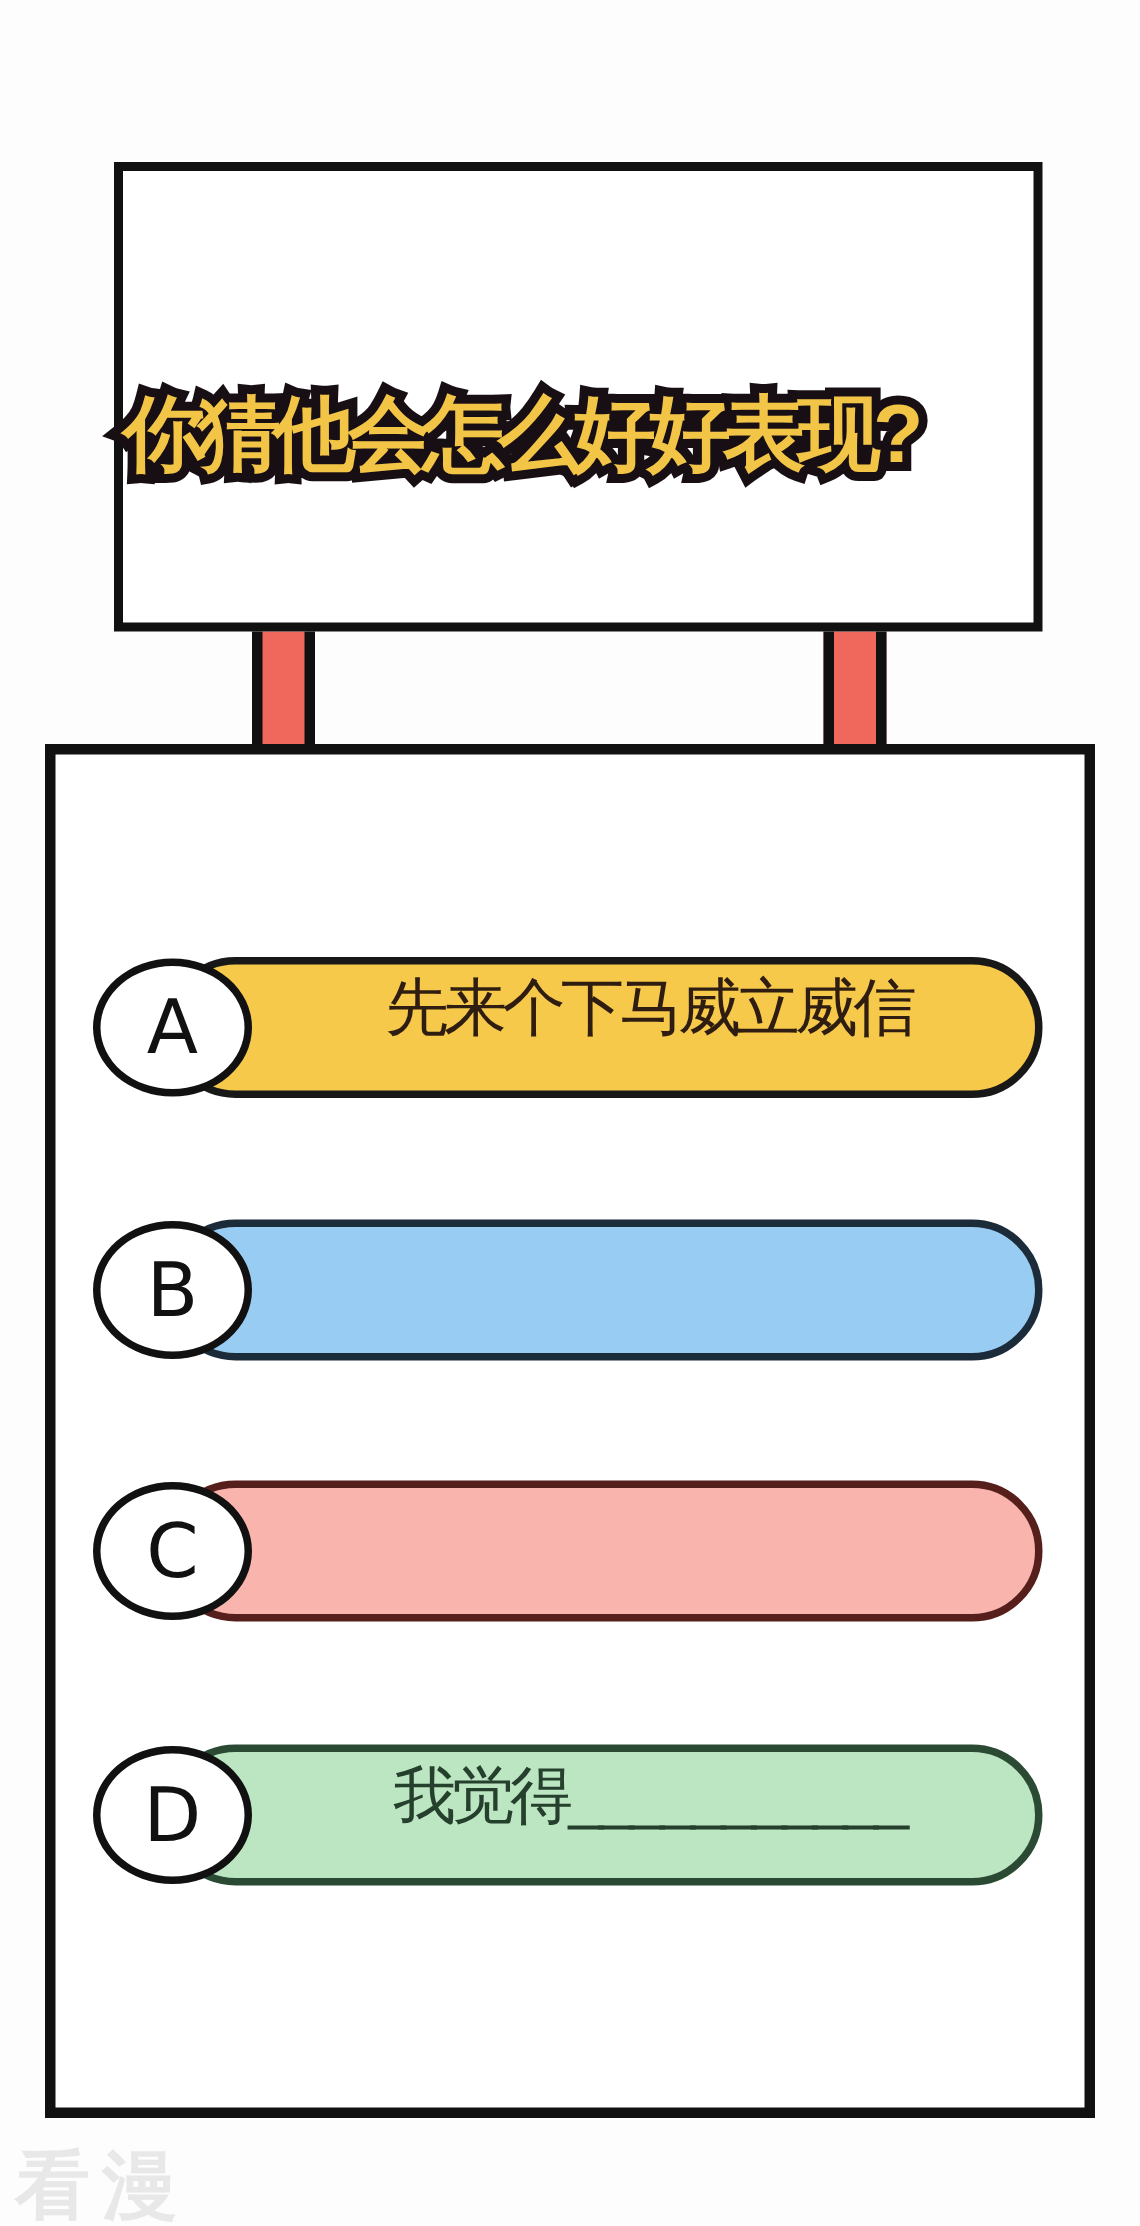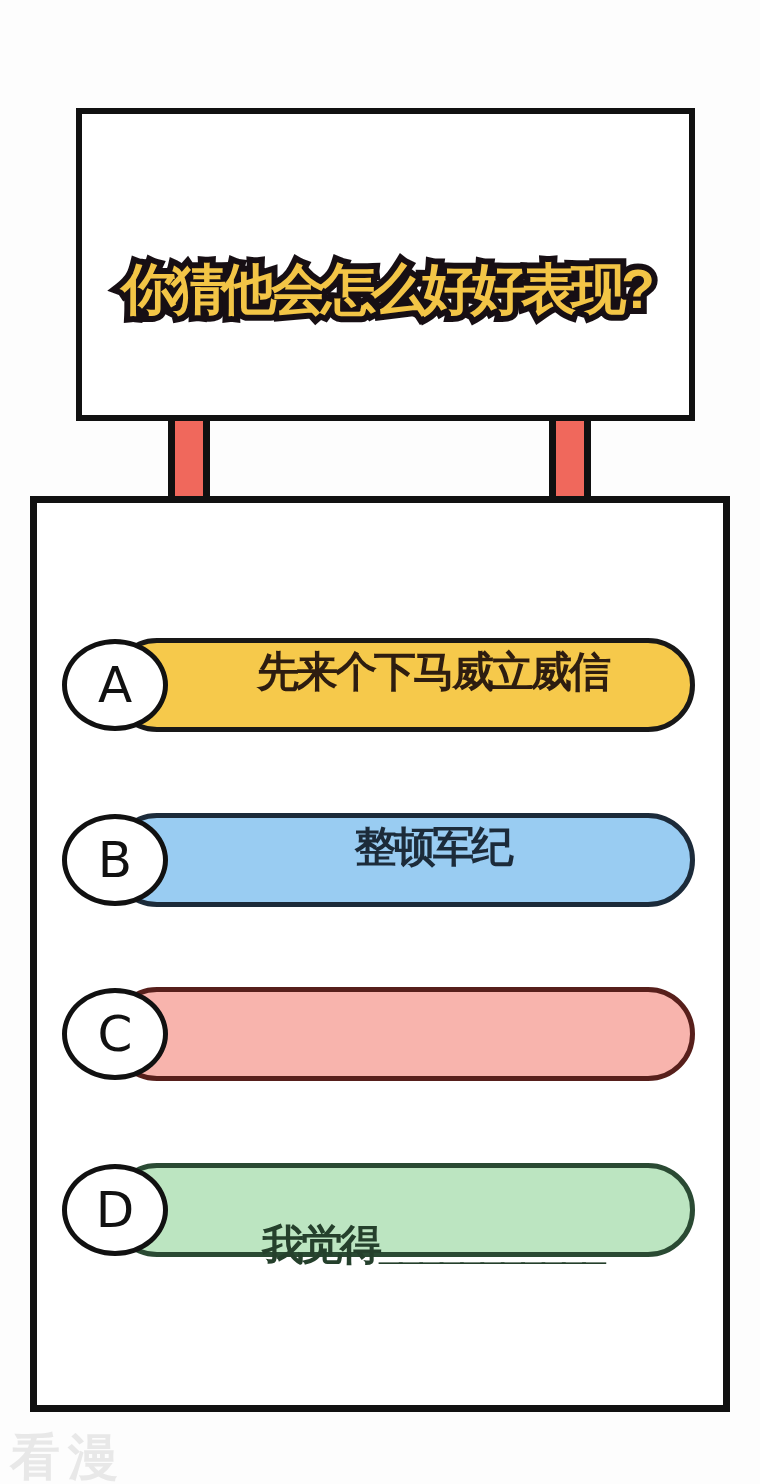--- a/index.html
+++ b/index.html
@@ -20,21 +20,21 @@
     width:619px;height:313px;
     box-sizing:border-box;
     border:6px solid #111111;
     background:#ffffff;
     z-index:2;
   }
   .sign-title{
     position:absolute;
     left:0;right:0;
     top:139px;
-    text-align:center;
+    text-align:left;
     font-size:55px;
     font-weight:900;
     letter-spacing:-5px;
     line-height:72px;
     white-space:nowrap;
     -webkit-text-stroke:12px #170f14;
     paint-order:stroke fill;
   }
   
   .post{
@@ -87,21 +87,21 @@
     color:#111111;
     font-weight:normal;
     font-family:"DejaVu Sans","Liberation Sans",sans-serif;
   }
   .option .label{
     position:absolute;
     left:170px;top:0;
     width:525px;height:68px;
     display:flex;align-items:center;justify-content:center;
     font-size:42px;
-    font-weight:bold;
+    font-weight:normal;
     letter-spacing:-3px;
     white-space:nowrap;
   }
   .opt-a{top:638px;}
   .opt-b{top:813px;}
   .opt-c{top:987px;}
   .opt-d{top:1163px;}
   
   .watermark{
     position:absolute;
@@ -133,33 +133,32 @@
       <span class="badge-letter">A</span>
     </div>
     <div class="label" style="color: rgb(46, 29, 16);">先来个下马威立威信</div>
   </div>
 
   <div class="option opt-b">
     <div class="bar" style="background: rgb(153, 204, 242); border-color: rgb(28, 43, 58);"></div>
     <div class="badge">
       <span class="badge-letter">B</span>
     </div>
-    <div class="label" style="color: rgb(28, 43, 58);">整顿军纪</div>
   </div>
 
   <div class="option opt-c">
     <div class="bar" style="background: rgb(248, 180, 173); border-color: rgb(87, 31, 27);"></div>
     <div class="badge">
       <span class="badge-letter">C</span>
     </div>
   </div>
 
   <div class="option opt-d">
     <div class="bar" style="background: rgb(188, 229, 193); border-color: rgb(42, 74, 51);"></div>
     <div class="badge">
       <span class="badge-letter">D</span>
     </div>
-    <div class="label" style="color: rgb(37, 64, 44); margin-top: 48px;">我觉得___________</div>
+    <div class="label" style="color: rgb(37, 64, 44);">我觉得___________</div>
   </div>
 
   <div class="watermark" style="color: rgb(232, 232, 232);">看漫</div>
 
 </div>
 
 </body></html>

